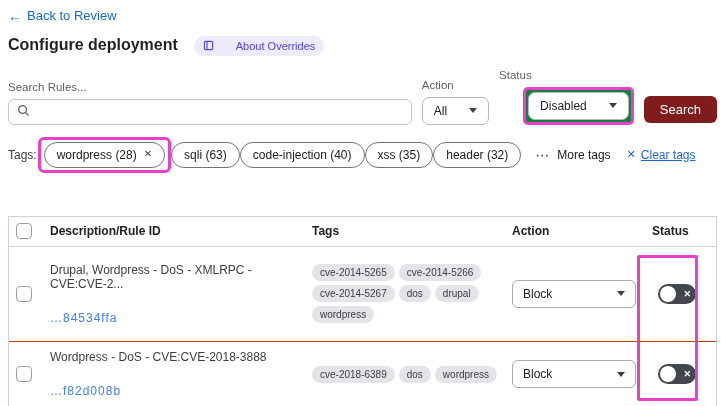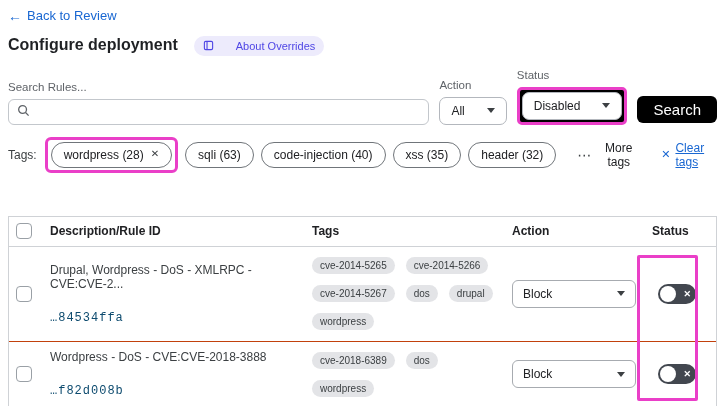--- a/index.html
+++ b/index.html
@@ -20,45 +20,45 @@
   
   .filter-bar { display: flex; align-items: flex-end; gap: 10px; margin-top: 13px; }
   .field-label { font-size: 11.5px; color: #5f6368; margin-bottom: 6px; display: block; }
   .search-col { flex: 1; }
   .search-box { height: 26px; border: 1px solid #c3c7cc; border-radius: 6px; display: flex; align-items: center; padding: 0 8px; background: #fff; }
   .search-box svg { flex: 0 0 auto; }
   .search-box input { border: none; outline: none; flex: 1; font-size: 12px; margin-left: 6px; font-family: "Liberation Sans", sans-serif; background: transparent; }
   .dd-col { display: flex; flex-direction: column; }
   .dd-btn { height: 28px; background: #fff; border: 1px solid #b3b7bd; border-radius: 7px; font-size: 12px; color: #202124; display: inline-flex; align-items: center; gap: 22px; padding: 0 11px; cursor: pointer; font-family: "Liberation Sans", sans-serif; }
   .caret { width: 0; height: 0; border-left: 4px solid transparent; border-right: 4px solid transparent; border-top: 5px solid #3c4043; }
-  .hl-box { border: 3px solid #ea3fc8; border-radius: 5px; padding: 2px; background: #000000; }
-  .search-btn { height: 27px; padding: 0 16px; background: #000000; color: #fff; border: none; border-radius: 6px; font-size: 15px; cursor: pointer; margin-bottom: 2px; font-family: "Liberation Sans", sans-serif; }
-
-  
-  .tags-bar { display: flex; align-items: center; gap: 7px; margin-top: 12px; }
+  .hl-box { border: 3px solid #ea3fc8; border-radius: 5px; padding: 2px; background: #15803d; margin-left: 24px; }
+  .search-btn { height: 27px; padding: 0 16px; background: #7f1d1d; color: #fff; border: none; border-radius: 6px; font-size: 13px; cursor: pointer; margin-bottom: 2px; font-family: "Liberation Sans", sans-serif; }
+
+  
+  .tags-bar { display: flex; align-items: center; margin-top: 12px; }
   .tags-label { font-size: 12px; color: #3c4043; margin-right: 1px; }
   .pill { border: 1px solid #70757a; border-radius: 14px; background: #fff; padding: 5px 12px; font-size: 12px; color: #202124; cursor: pointer; display: inline-flex; align-items: flex-start; gap: 7px; font-family: "Liberation Sans", sans-serif; white-space: nowrap; }
   .pill .x { font-size: 10px; color: #3c4043; }
   .hl-tag { border: 3px solid #ea3fc8; border-radius: 6px; padding: 2px 3px; display: inline-flex; background: #fff; }
   .more-btn { border: none; background: none; font-size: 12px; color: #202124; display: inline-flex; align-items: center; gap: 7px; cursor: pointer; margin-left: 14px; font-family: "Liberation Sans", sans-serif; }
   .more-btn .dots { font-size: 14px; letter-spacing: 1px; color: #3c4043; }
   .clear-link { color: #1967d2; font-size: 12px; display: inline-flex; align-items: center; gap: 5px; cursor: pointer; margin-left: 16px; text-decoration: none; }
   .clear-link .label { text-decoration: underline; }
   .clear-link .x { font-size: 11px; text-decoration: none; }
 
   
   .rules-table { margin-top: 43px; border: 1px solid #cfd2d6; position: relative; background: #fff; }
   .t-row { display: grid; grid-template-columns: 34px 262px 200px 140px 1fr; align-items: center; padding-left: 7px; }
   .t-head { height: 30px; border-bottom: 1px solid #cfd2d6; font-size: 12px; font-weight: 700; color: #202124; }
   .t-body-1 { height: 95px; border-bottom: 1px solid #c2410c; }
   .t-body-2 { height: 65px; }
   .chk { appearance: none; -webkit-appearance: none; width: 16px; height: 16px; border: 1.5px solid #9aa0a6; border-radius: 4px; background: #fff; cursor: pointer; display: block; }
   .cell-desc { font-size: 12px; color: #3c4043; padding-right: 12px; }
-  .rule-id { font-family: Liberation Mono, monospace; font-size: 12px; letter-spacing: 1px; margin-top: 20px; color: #0c4a6e; }
-  .cell-tags { display: flex; flex-wrap: wrap; gap: 11px; padding-right: 12px; align-items: center; }
+  .rule-id { font-family: Liberation Sans, sans-serif; font-size: 12px; letter-spacing: 1px; margin-top: 20px; color: #3b82f6; }
+  .cell-tags { display: flex; flex-wrap: wrap; gap: 4px; padding-right: 12px; align-items: center; }
   .tag { background: #e3e4e7; border-radius: 10px; padding: 3px 8px; font-size: 10px; color: #3c4043; white-space: nowrap; }
   .action-select { width: 124px; height: 28px; border: 1px solid #a7abb0; border-radius: 6px; background: #fff; display: flex; align-items: center; justify-content: space-between; padding: 0 10px; font-size: 12px; color: #202124; cursor: pointer; }
   .toggle { width: 38px; height: 20px; border-radius: 10px; background: #42474f; position: relative; cursor: pointer; margin-left: 6px; }
   .toggle .knob { position: absolute; left: 2px; top: 2px; width: 16px; height: 16px; border-radius: 50%; background: #fff; }
   .toggle .tx { position: absolute; right: 5px; top: 50%; transform: translateY(-50%); color: #fff; font-size: 9px; font-weight: 700; line-height: 1; }
   .status-highlight { position: absolute; left: 628px; top: 38px; width: 61px; height: 146px; border: 3.5px solid #ea3fc8; border-radius: 2px; pointer-events: none; }
 </style>
 </head>
 <body>
 

